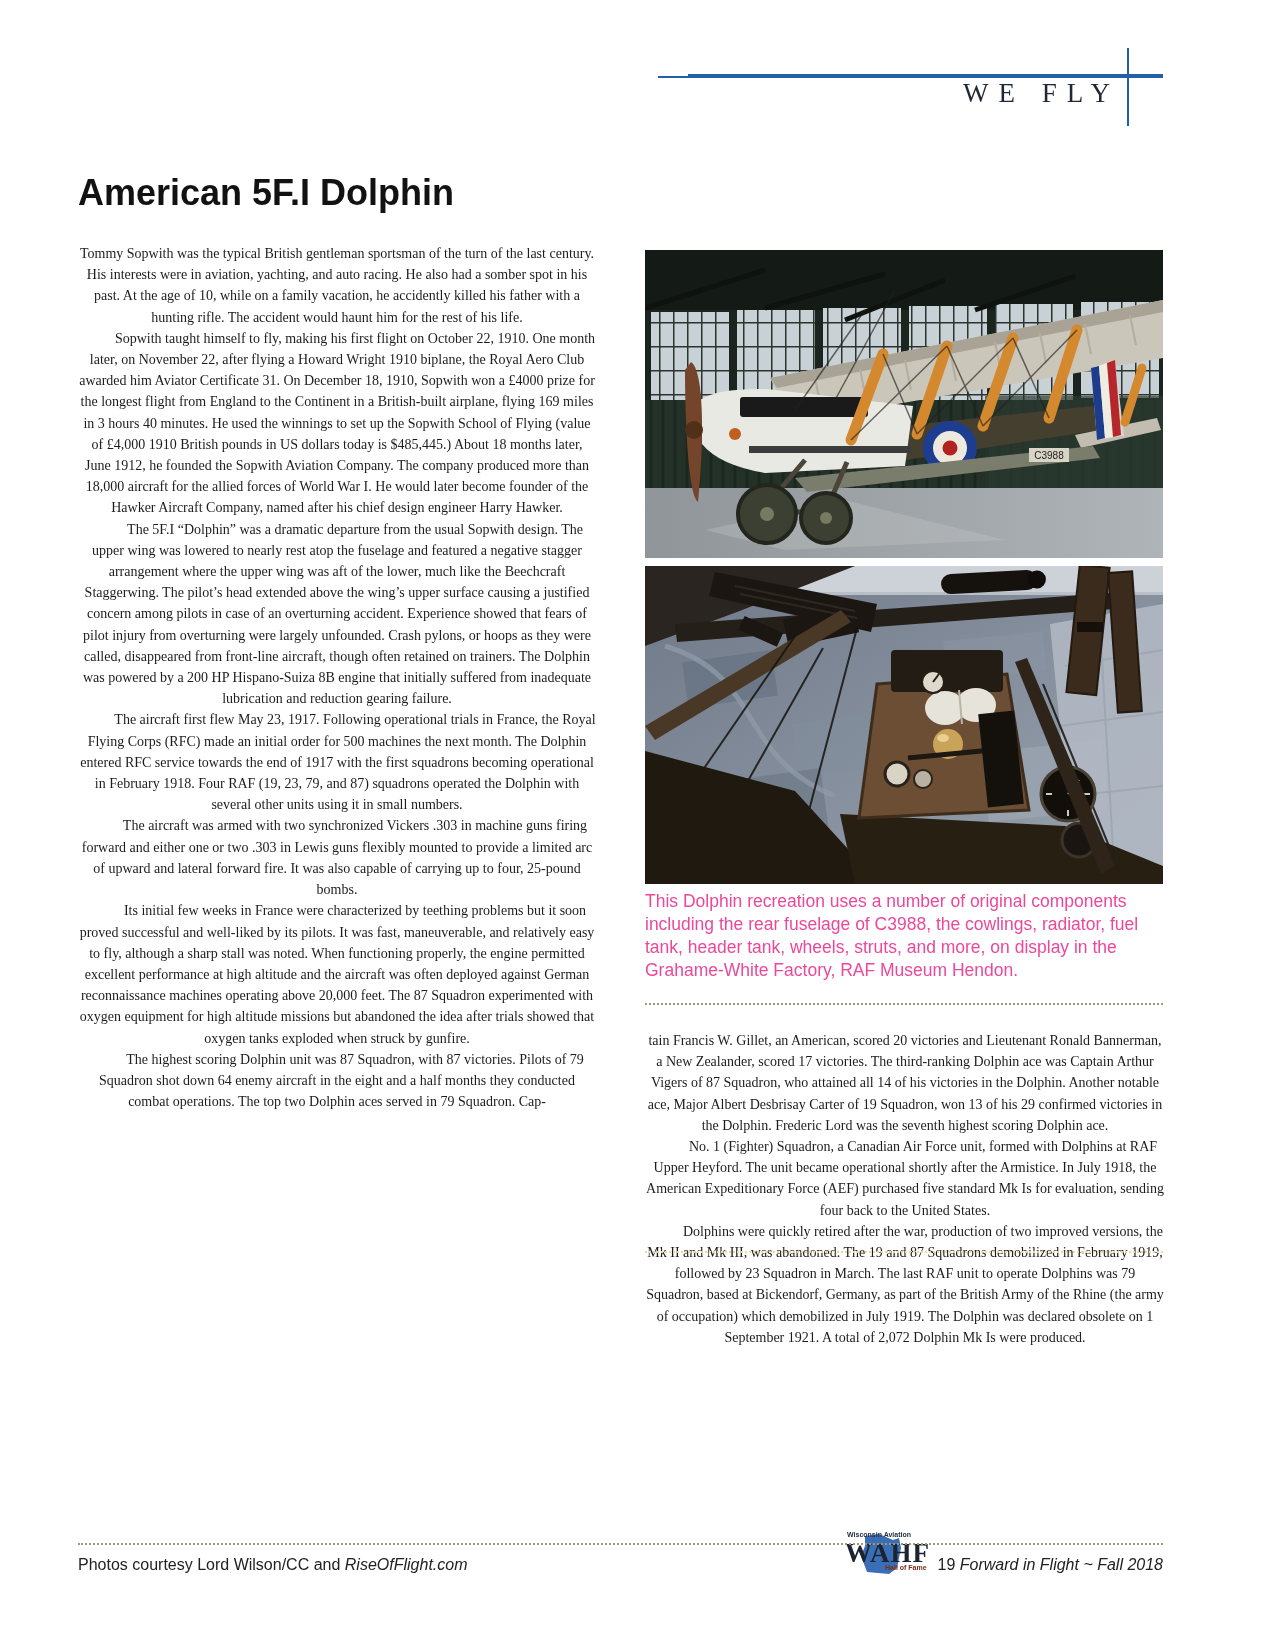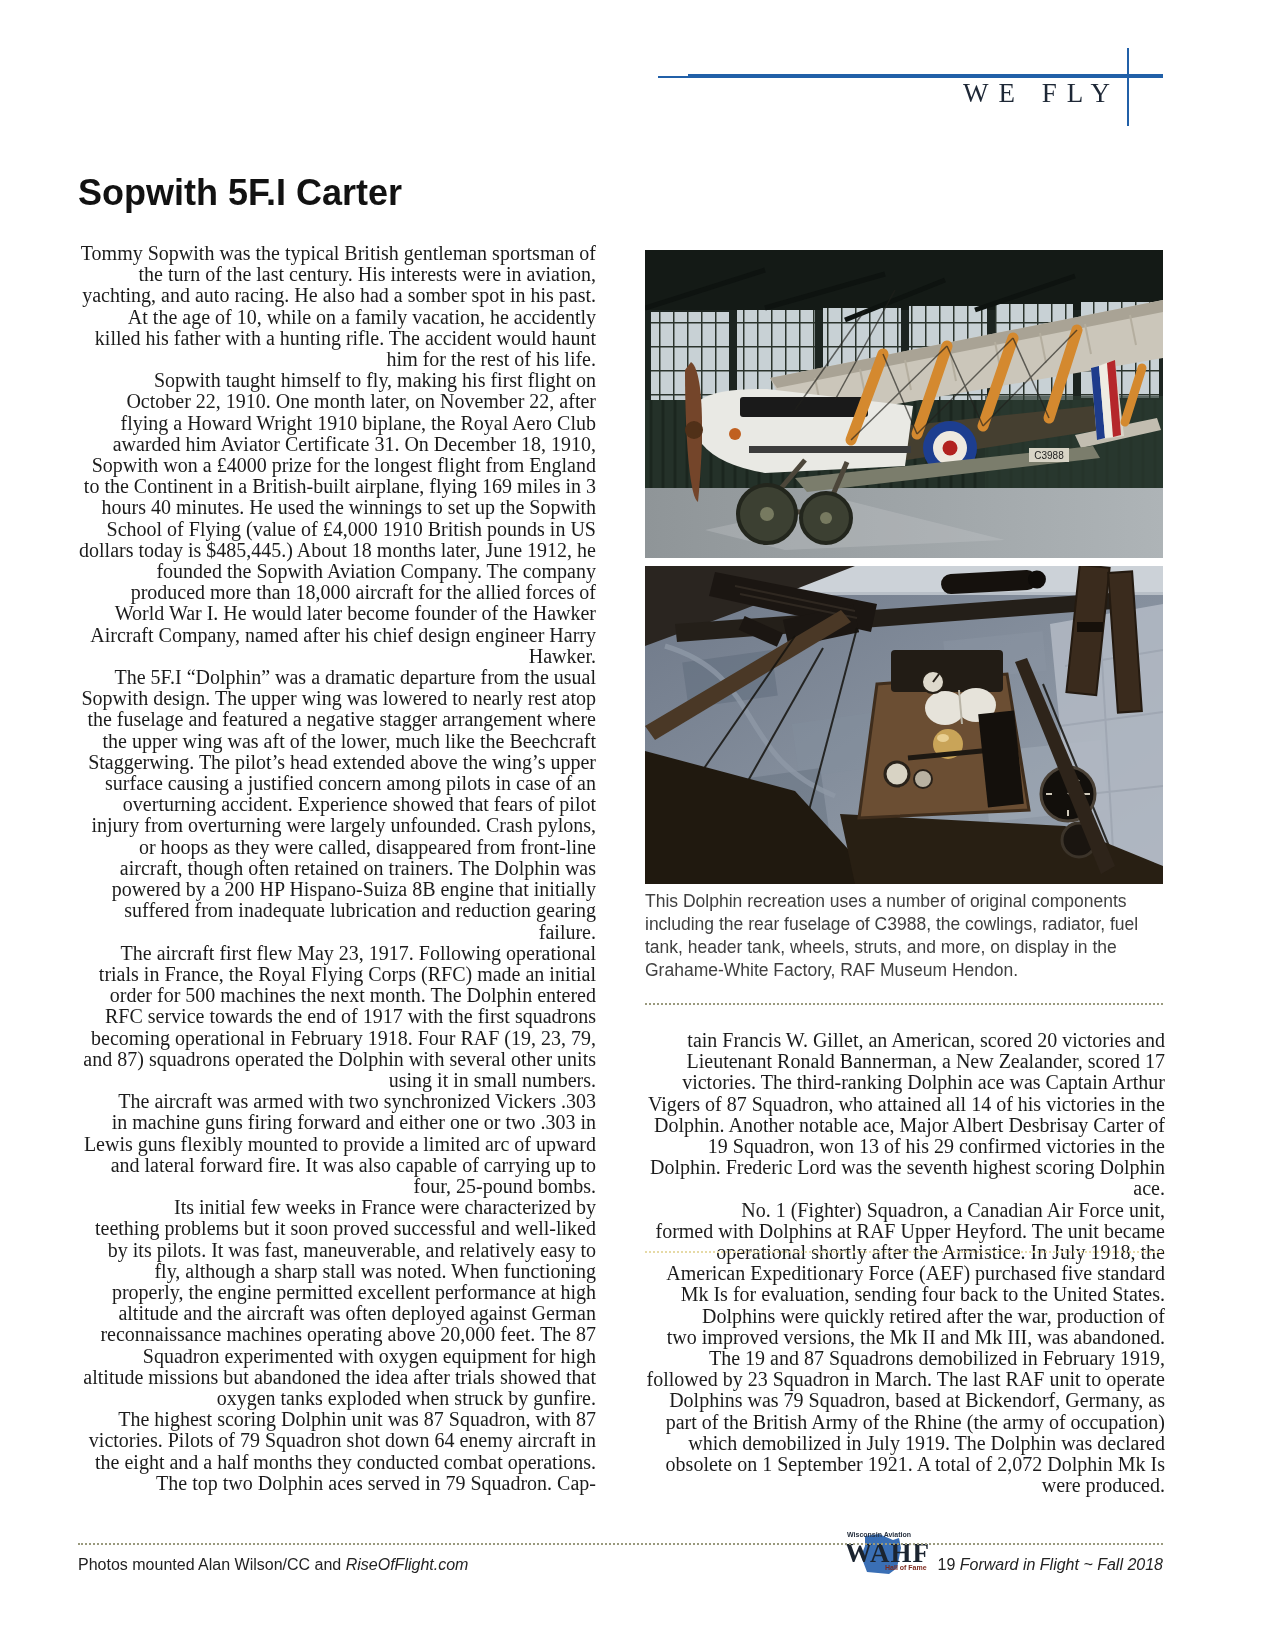--- a/index.html
+++ b/index.html
@@ -14,33 +14,33 @@
   .section-label{
     position:absolute;right:155px;top:78px;
     font-family:"Liberation Serif",serif;font-size:27px;letter-spacing:10px;
     color:#1e2836;white-space:nowrap;
   }
   .page-title{
     position:absolute;left:78px;top:172px;margin:0;
     font-family:"Liberation Sans",sans-serif;font-size:36px;font-weight:bold;color:#121212;
   }
   
-  .col{position:absolute;font-size:20px;line-height:21.2px;color:#1c1c1c;text-align:right;}
+  .col{position:absolute;font-size:14px;line-height:21.2px;color:#1c1c1c;text-align:center;}
   .col p{margin:0;}
   .col p + p{text-indent:36px;}
   .col-left{left:78px;top:243px;width:518px;}
   .col-right{left:645px;top:1030px;width:520px;}
   
   .photo{position:absolute;left:645px;width:518px;overflow:hidden;background:#222;}
   .photo svg{display:block;}
   #photo1{top:250px;height:308px;text-align:center;}
   #photo2{top:566px;height:318px;}
   .caption{
     position:absolute;left:645px;top:890px;width:518px;
-    font-family:"Liberation Sans",sans-serif;font-size:17.5px;line-height:23px;color:#404040;
+    font-family:"Liberation Sans",sans-serif;font-size:17.5px;line-height:23px;color:#ec4899;
   }
   .divider{position:absolute;height:0;border-top:2px dotted #99997d;}
   #divider-caption{left:645px;top:1003px;width:518px;}
   #divider-footer{left:78px;top:1543px;width:1085px;}
   #highlight-line{position:absolute;left:645px;top:1251px;width:518px;height:0;border-top:2px dotted #e6daa6;}
   
   .wahf{position:absolute;left:845px;top:1490px;width:80px;height:46px;margin-top:40px;}
   .wahf svg{position:absolute;left:14px;top:4px;}
   .wahf-top{position:absolute;left:2px;top:1px;font-family:"Liberation Sans",sans-serif;
     font-size:7px;font-weight:bold;color:#26303e;white-space:nowrap;}
@@ -59,21 +59,21 @@
 </head>
 <body>
 
 <div class="page">
 
   <div class="rule-h-thin"></div>
   <div class="rule-h"></div>
   <div class="rule-v"></div>
   <div class="section-label">WE FLY</div>
 
-  <h1 class="page-title">Sopwith 5F.I Carter</h1>
+  <h1 class="page-title">American 5F.I Dolphin</h1>
 
   <div class="col col-left">
       <p>Tommy Sopwith was the typical British gentleman sportsman of the turn of the last century. His interests were in aviation, yachting, and auto racing. He also had a somber spot in his past. At the age of 10, while on a family vacation, he accidently killed his father with a hunting rifle. The accident would haunt him for the rest of his life.</p>
       <p>Sopwith taught himself to fly, making his first flight on October 22, 1910. One month later, on November 22, after flying a Howard Wright 1910 biplane, the Royal Aero Club awarded him Aviator Certificate 31. On December 18, 1910, Sopwith won a £4000 prize for the longest flight from England to the Continent in a British-built airplane, flying 169 miles in 3 hours 40 minutes. He used the winnings to set up the Sopwith School of Flying (value of £4,000 1910 British pounds in US dollars today is $485,445.) About 18 months later, June 1912, he founded the Sopwith Aviation Company. The company produced more than 18,000 aircraft for the allied forces of World War I. He would later become founder of the Hawker Aircraft Company, named after his chief design engineer Harry Hawker.</p>
       <p>The 5F.I “Dolphin” was a dramatic departure from the usual Sopwith design. The upper wing was lowered to nearly rest atop the fuselage and featured a negative stagger arrangement where the upper wing was aft of the lower, much like the Beechcraft Staggerwing. The pilot’s head extended above the wing’s upper surface causing a justified concern among pilots in case of an overturning accident. Experience showed that fears of pilot injury from overturning were largely unfounded. Crash pylons, or hoops as they were called, disappeared from front-line aircraft, though often retained on trainers. The Dolphin was powered by a 200 HP Hispano-Suiza 8B engine that initially suffered from inadequate lubrication and reduction gearing failure.</p>
       <p>The aircraft first flew May 23, 1917. Following operational trials in France, the Royal Flying Corps (RFC) made an initial order for 500 machines the next month. The Dolphin entered RFC service towards the end of 1917 with the first squadrons becoming operational in February 1918. Four RAF (19, 23, 79, and 87) squadrons operated the Dolphin with several other units using it in small numbers.</p>
       <p>The aircraft was armed with two synchronized Vickers .303 in machine guns firing forward and either one or two .303 in Lewis guns flexibly mounted to provide a limited arc of upward and lateral forward fire. It was also capable of carrying up to four, 25-pound bombs.</p>
       <p>Its initial few weeks in France were characterized by teething problems but it soon proved successful and well-liked by its pilots. It was fast, maneuverable, and relatively easy to fly, although a sharp stall was noted. When functioning properly, the engine permitted excellent performance at high altitude and the aircraft was often deployed against German reconnaissance machines operating above 20,000 feet. The 87 Squadron experimented with oxygen equipment for high altitude missions but abandoned the idea after trials showed that oxygen tanks exploded when struck by gunfire.</p>
       <p>The highest scoring Dolphin unit was 87 Squadron, with 87 victories. Pilots of 79 Squadron shot down 64 enemy aircraft in the eight and a half months they conducted combat operations. The top two Dolphin aces served in 79 Squadron. Cap-</p>
     </div>
@@ -288,20 +288,20 @@
     <svg width="44" height="40" viewBox="0 0 44 40">
       <polygon points="6,2 20,0 34,6 40,4 42,14 38,34 30,40 8,38 2,22 6,12" fill="#3a6fb5"></polygon>
     </svg>
     <div class="wahf-top">Wisconsin Aviation</div>
     <div class="wahf-main">WAHF</div>
     <div class="wahf-bottom">Hall of Fame</div>
   </div>
 
   <div class="divider" id="divider-footer"></div>
   <div class="footer-left">
-    <span>Photos mounted Alan Wilson/CC and </span><span class="italic">RiseOfFlight.com</span>
+    <span>Photos courtesy Lord Wilson/CC and </span><span class="italic">RiseOfFlight.com</span>
   </div>
   <div class="footer-right">
     <span class="bold">19</span>
     <span class="italic">Forward in Flight ~ Fall 2018</span>
   </div>
 
 </div>
 
 </body></html>

